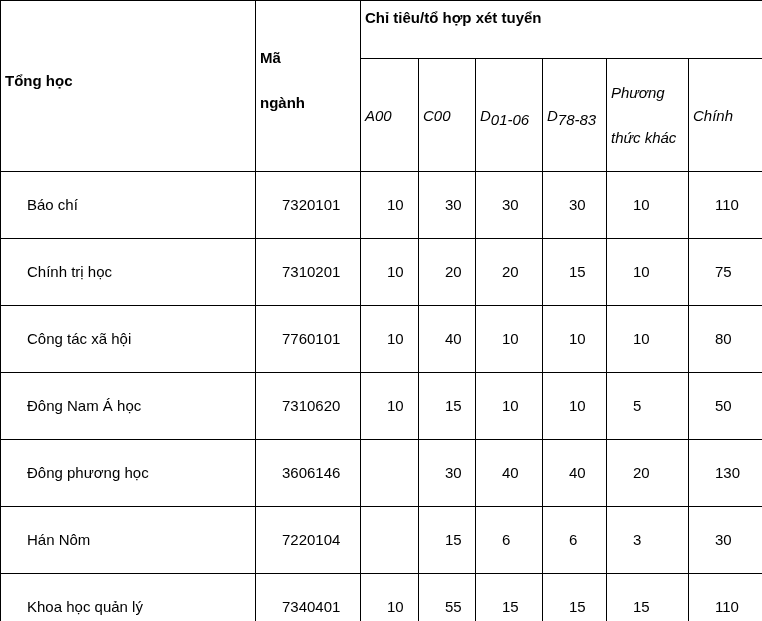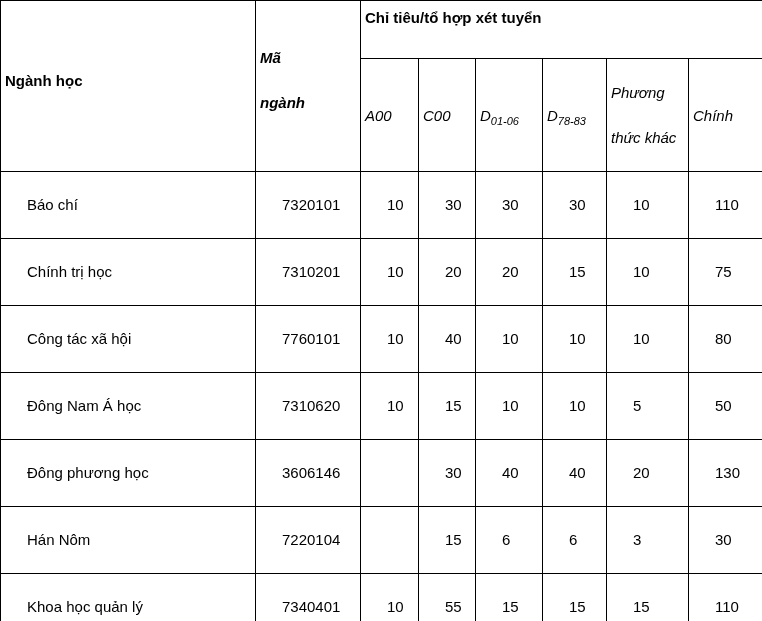--- a/index.html
+++ b/index.html
@@ -43,29 +43,28 @@
     line-height: 20px;
   }
   
   .th-sub {
     font-style: italic;
     line-height: 45px;
     font-weight: normal;
     margin-left: 44px;
   }
   .th-sub sub {
-    font-size: 11px;
+    font-size: 15px;
     line-height: 0;
   }
   
   .wrap-narrow {
     display: inline-block;
     width: 3.3em;
     line-height: 45px;
-    font-style: italic;
   }
   tr.subheader-row { height: 113px; }
   tbody tr { height: 67px; }
   tbody td { line-height: 20px; padding-left: 26px; }
 </style>
 </head>
 <body>
 
 <div class="viewport">
   <table class="quota-table">
@@ -74,21 +73,21 @@
       <col style="width:105px">
       <col style="width:58px">
       <col style="width:57px">
       <col style="width:67px">
       <col style="width:64px">
       <col style="width:82px">
       <col style="width:82px">
     </colgroup>
     <thead>
       <tr style="height:50px">
-        <th class="th-main th-rowspan" rowspan="2">Ngành học</th>
+        <th class="th-main th-rowspan" rowspan="2">Tổng học</th>
         <th class="th-main th-rowspan" rowspan="2"><span class="wrap-narrow">Mã ngành</span></th>
         <th class="th-main th-top" colspan="6">Chỉ tiêu/tổ hợp xét tuyển</th>
       </tr>
       <tr class="subheader-row">
         <th class="th-sub"><span>A00</span><sub></sub></th>
         <th class="th-sub"><span>C00</span><sub></sub></th>
         <th class="th-sub"><span>D</span><sub>01-06</sub></th>
         <th class="th-sub"><span>D</span><sub>78-83</sub></th>
         <th class="th-sub"><span>Phương thức khác</span><sub></sub></th>
         <th class="th-sub"><span>Chính</span><sub></sub></th>

